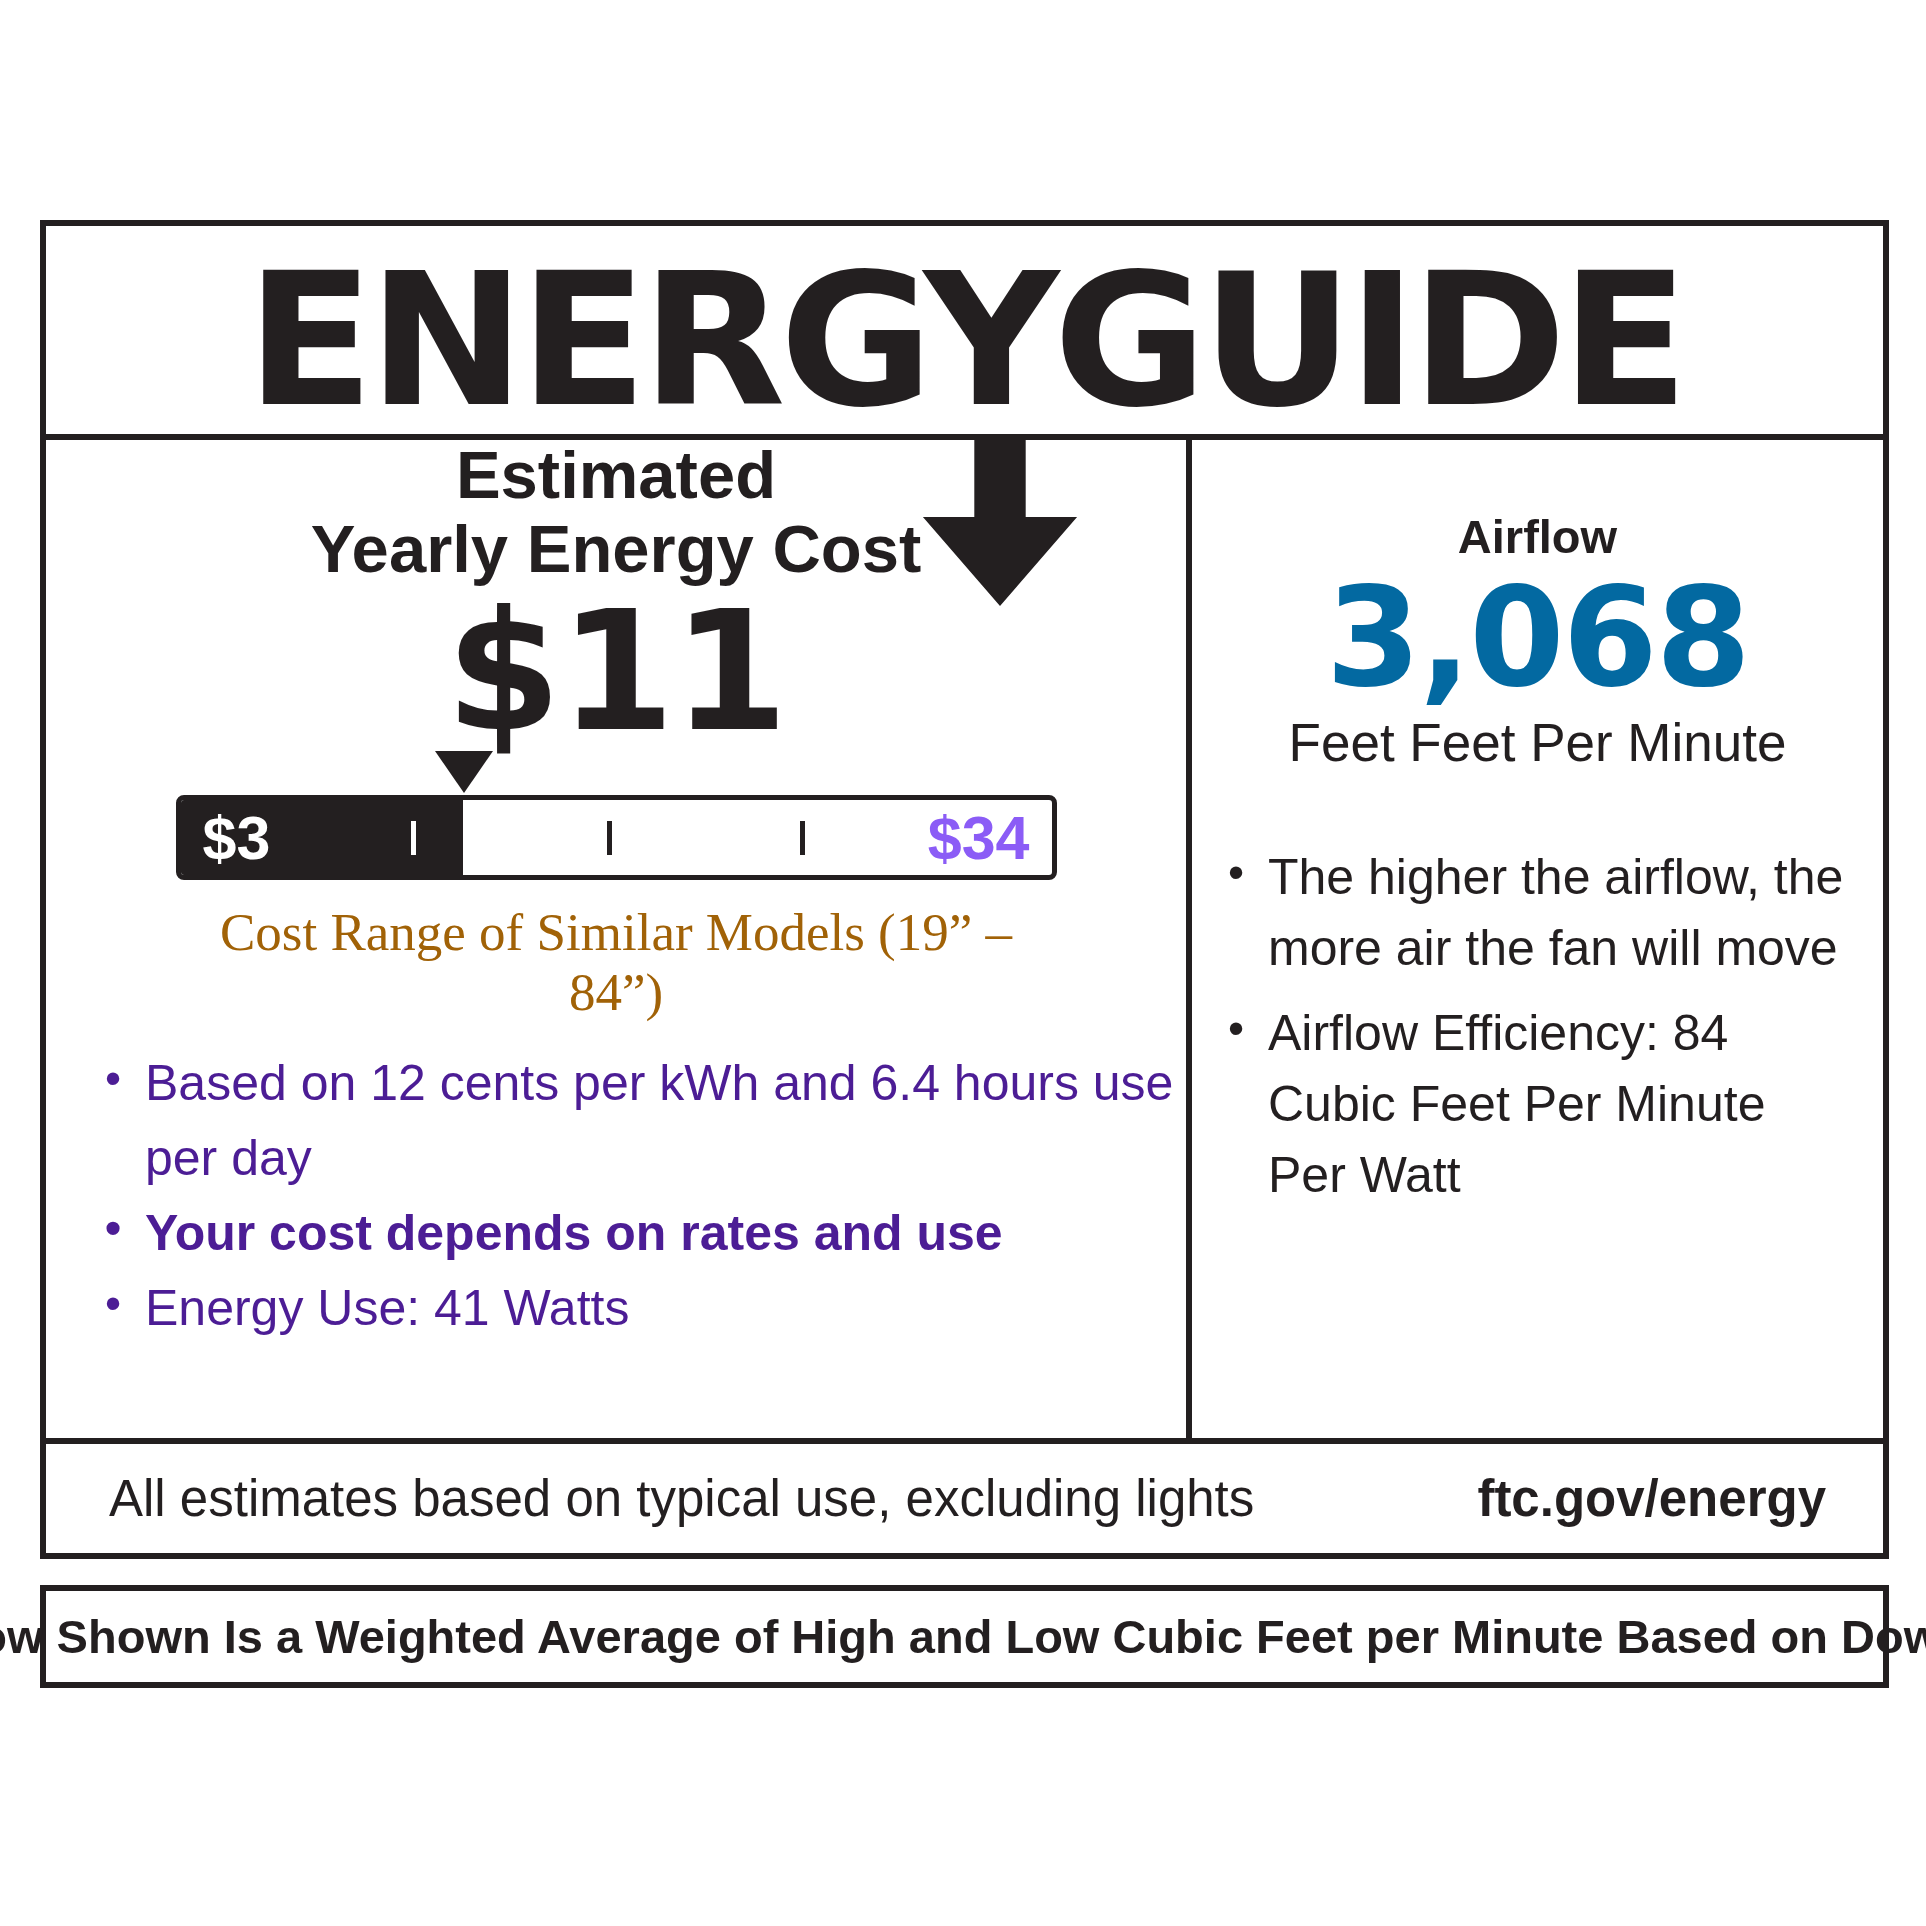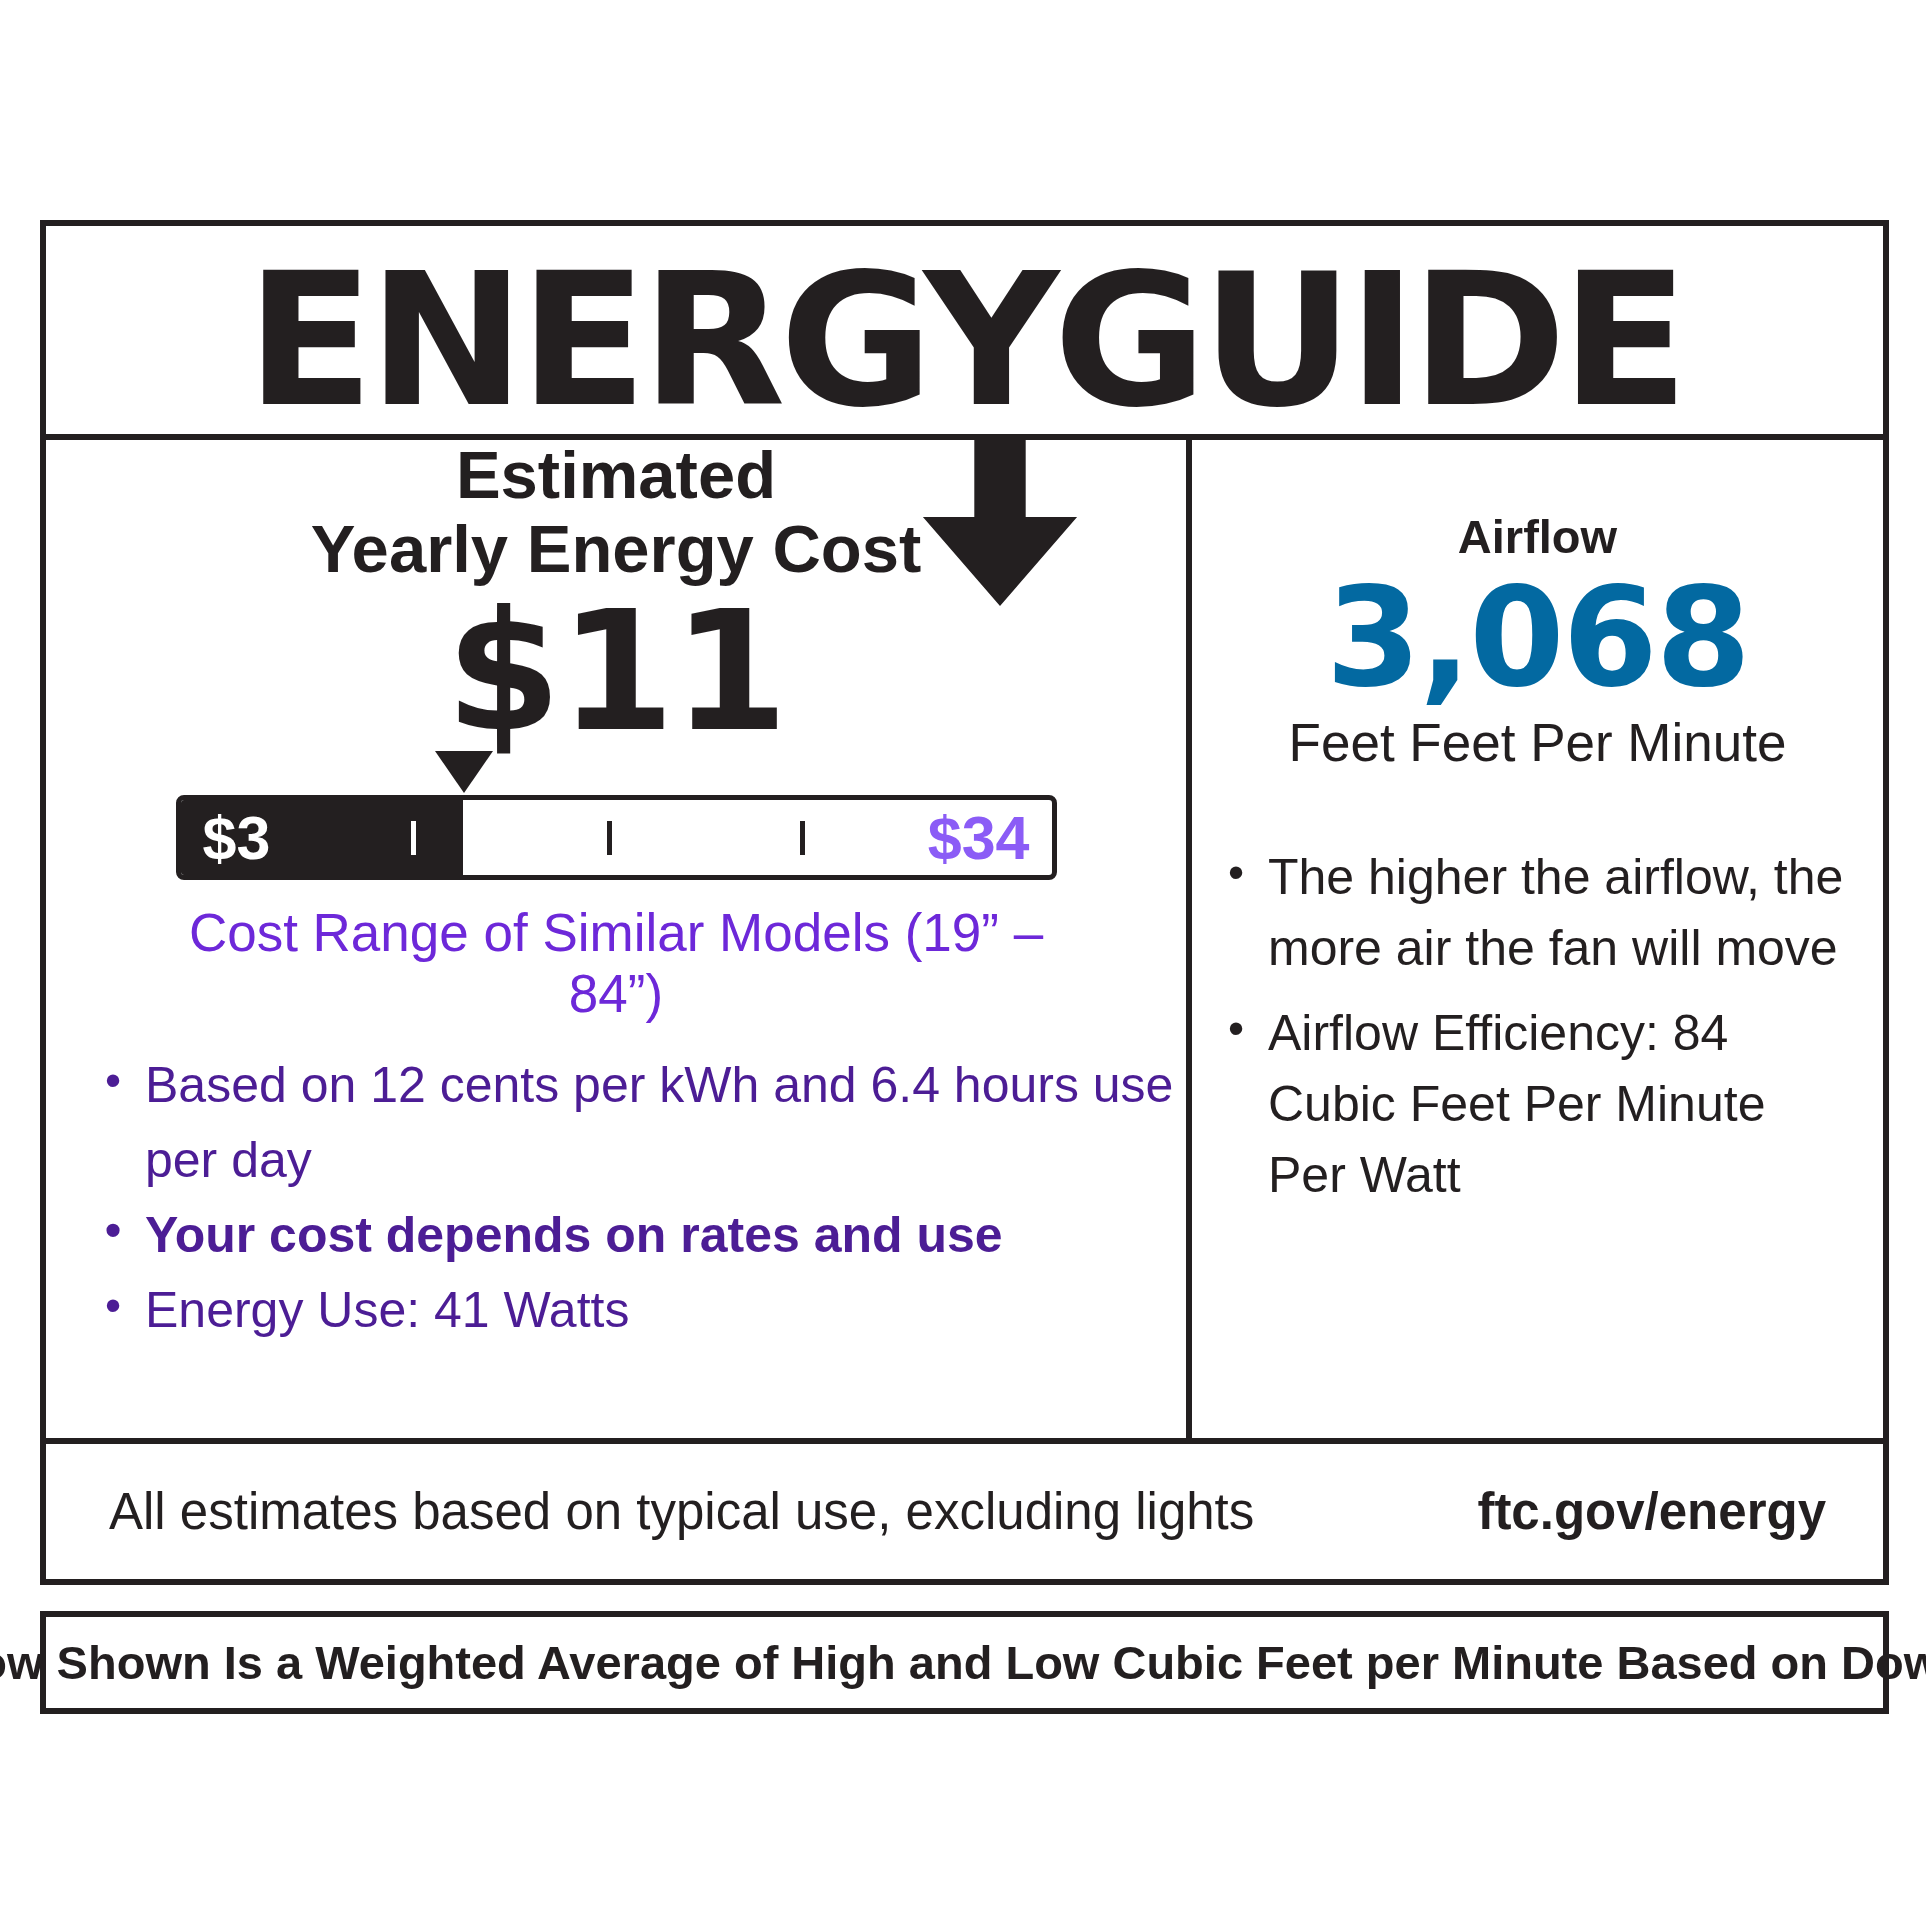--- a/index.html
+++ b/index.html
@@ -150,22 +150,23 @@
     height: 34px;
     background: #231f20;
   }
   .tick.t1 { left: 230px; background:#ffffff; }
   .tick.t2 { left: 426px; }
   .tick.t3 { left: 619px; }
 
   .range-caption {
     text-align: center;
     font-size: 53px;
-    color: #6d28d9;
+    color: #a16207;
     margin-top: 22px;
+    font-family: Liberation Serif, serif;
   }
 
   .bullets {
     margin: 24px 0 0 53px;
     padding: 0;
     list-style: none;
   }
   .bullets li {
     position: relative;
     padding-left: 46px;
@@ -223,21 +224,21 @@
     content: "\2022";
     position: absolute;
     left: 6px;
     top: -2px;
     font-size: 46px;
   }
 
   
   .footer-row {
     position: relative;
-    height: 141px;
+    height: 115px;
     border: 6px solid #231f20;
     border-top: none;
     box-sizing: border-box;
     display: flex;
     align-items: center;
   }
   .footer-note {
     margin-left: 63px;
     font-size: 51px;
     color: #231f20;

